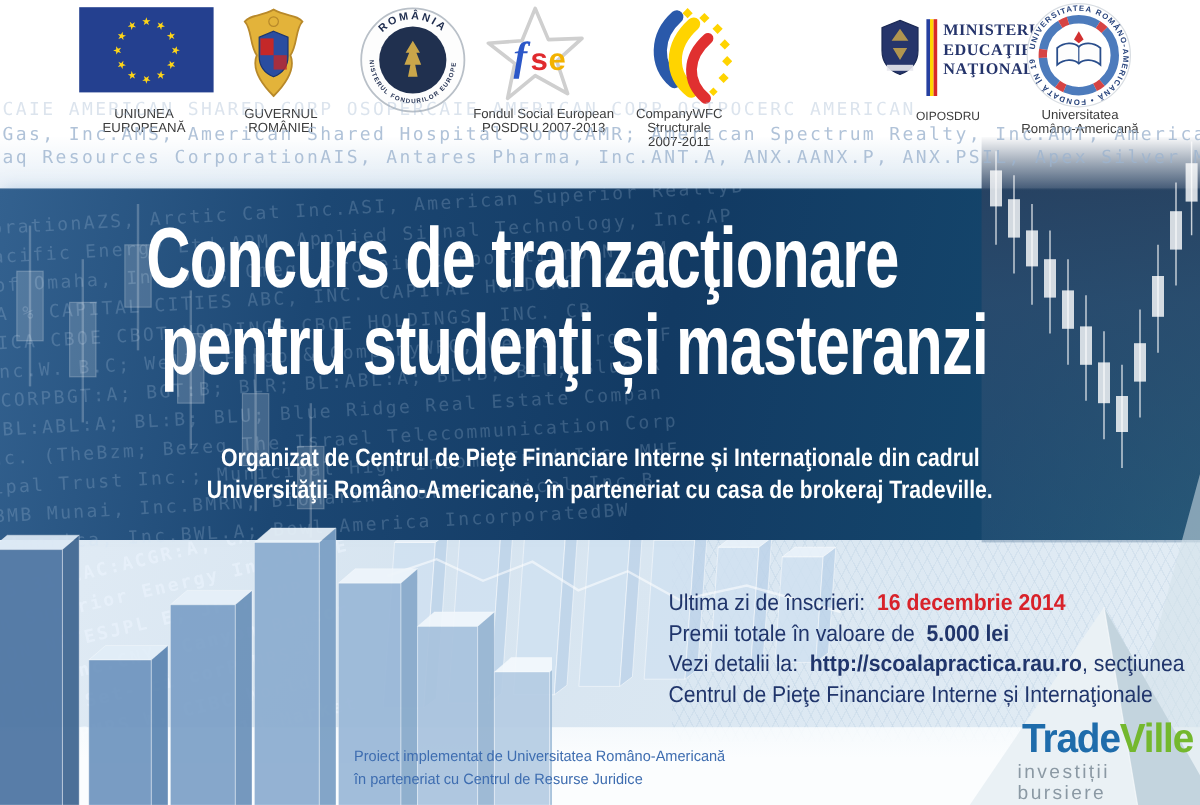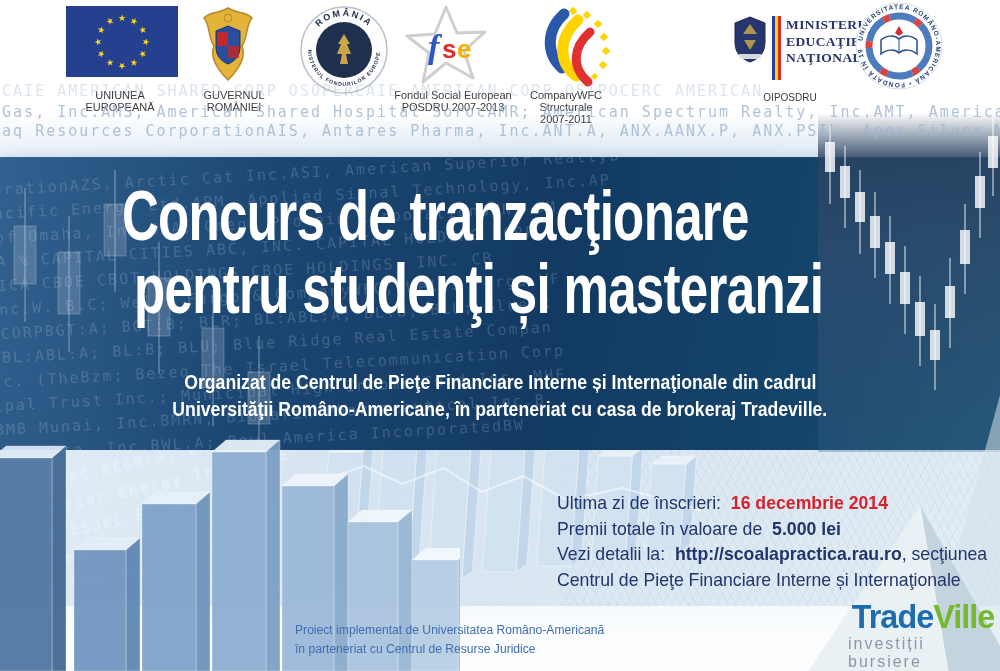--- a/index.html
+++ b/index.html
@@ -294,20 +294,24 @@
       <circle cx="44" cy="44" r="43" fill="#ffffff" stroke="#d8dde2"></circle>
       <circle cx="44" cy="44" r="30" fill="none" stroke="#3a6db5" stroke-width="7" stroke-dasharray="26 7" opacity=".9"></circle>
       <circle cx="44" cy="44" r="30" fill="none" stroke="#d23030" stroke-width="7" stroke-dasharray="7 26" stroke-dashoffset="-26" opacity=".9"></circle>
       <path d="M26,52 C32,47 40,47 44,51 C48,47 56,47 62,52 V38 C56,33 48,33 44,37 C40,33 32,33 26,38 Z" fill="#fdfdfd" stroke="#2a4e8c" stroke-width="1.5"></path>
       <line x1="44" y1="37" x2="44" y2="51" stroke="#2a4e8c"></line>
       <polygon points="44,24 48,31 44,34 40,31" fill="#d23030"></polygon>
       <text font-size="6.5" font-weight="bold" fill="#27437c" letter-spacing="1">
         <textPath href="#univArc" startOffset="2%">UNIVERSITATEA ROMÂNO-AMERICANĂ • FONDATĂ ÎN 1991</textPath>
       </text>
     </svg>
+    <div class="abs logo-label" style="left:843px;top:90px;width:114px;">
+      <div>Universitatea</div>
+      <div>Româno-Americană</div>
+    </div>
   </div>
 
   <div id="ticker-top" class="abs ticker">
       <div>ERCAIE AMERICAN SHARED CORP OSOPERCAIE AMERICAN CORP OSIPOCERC AMERICAN</div>
       <div>&amp; Gas, Inc.AMS, American Shared Hospital SorocAMR; American Spectrum Realty, Inc.AMT, American To</div>
       <div>oraq Resources CorporationAIS, Antares Pharma, Inc.ANT.A, ANX.AANX.P, ANX.PSIL, Apex Silver Mines</div>
     </div>
 
   <div id="footer-band" class="abs"></div>
 

